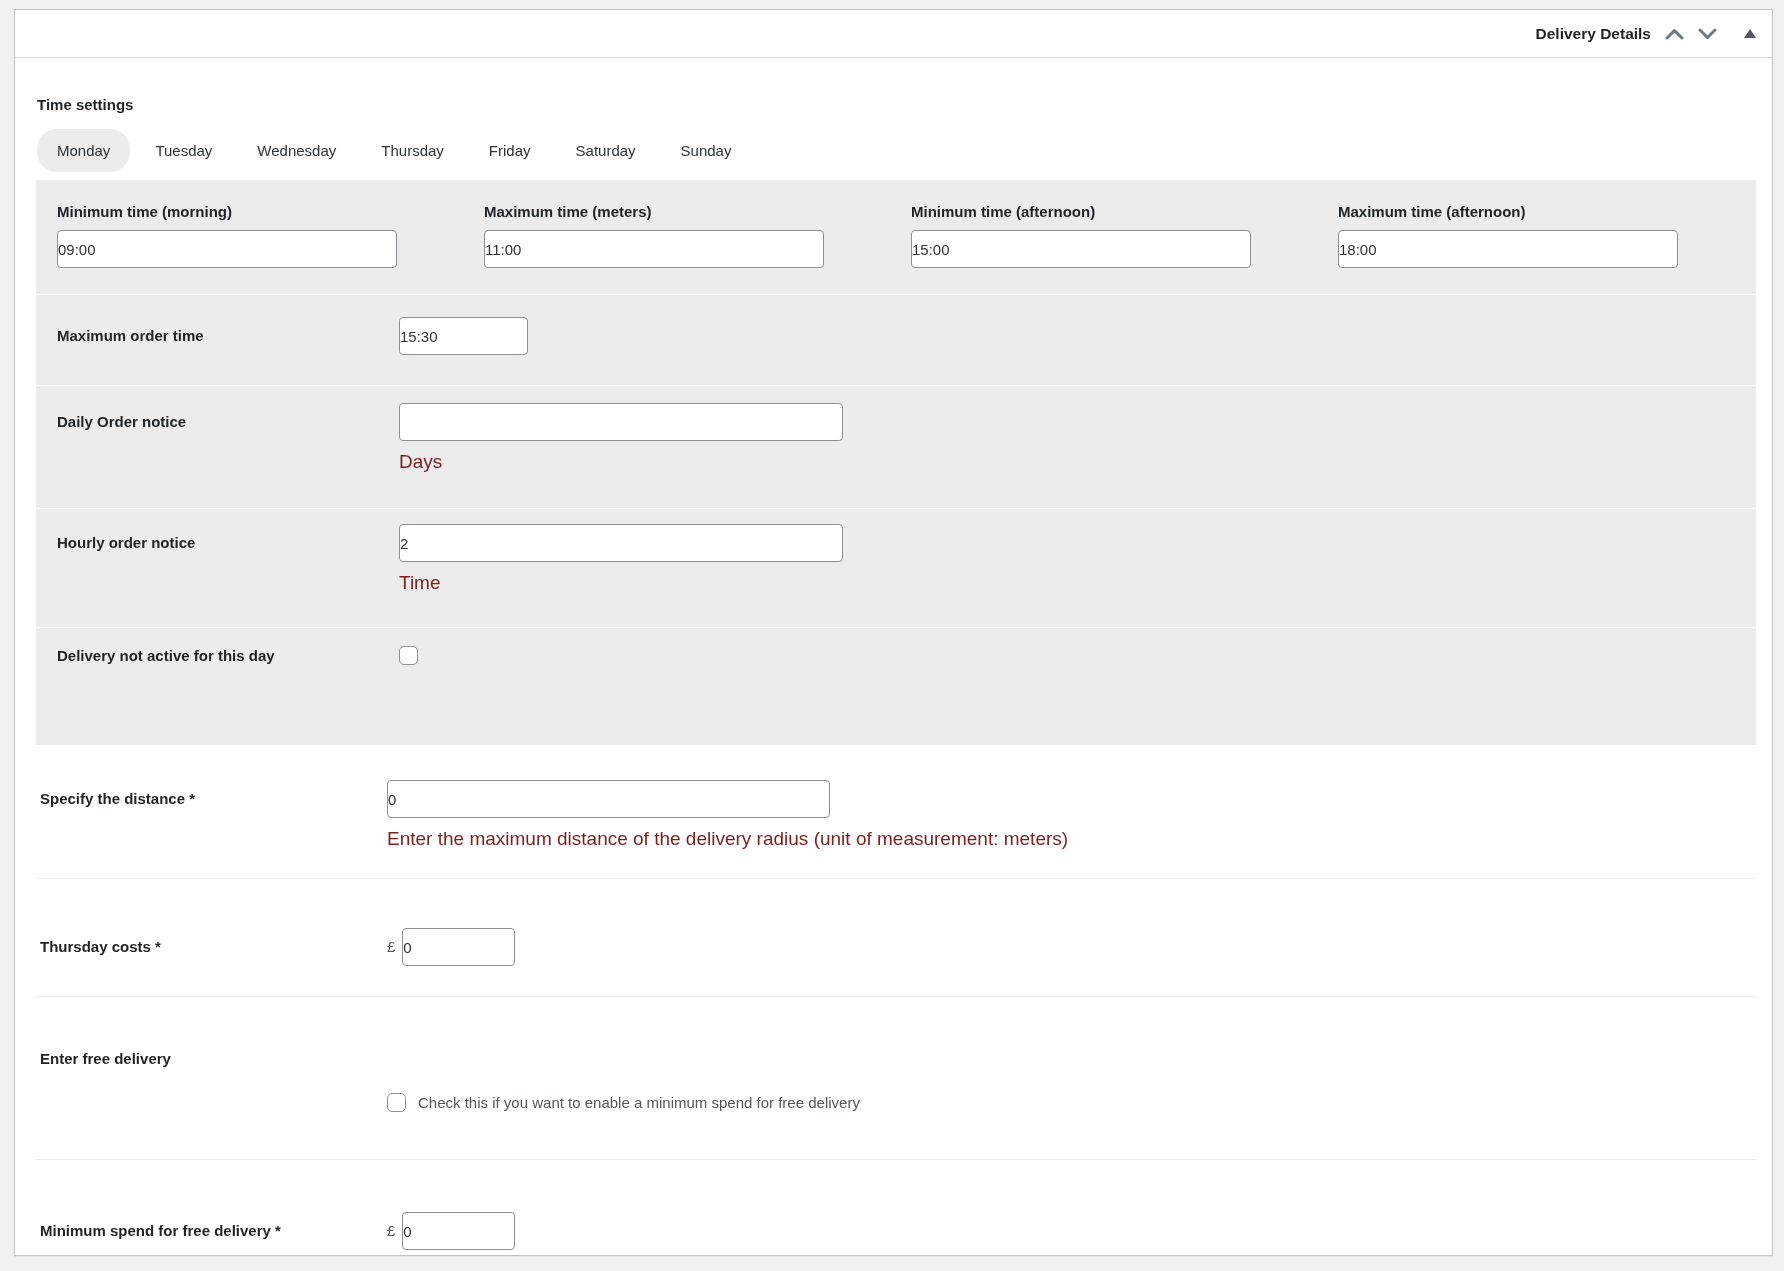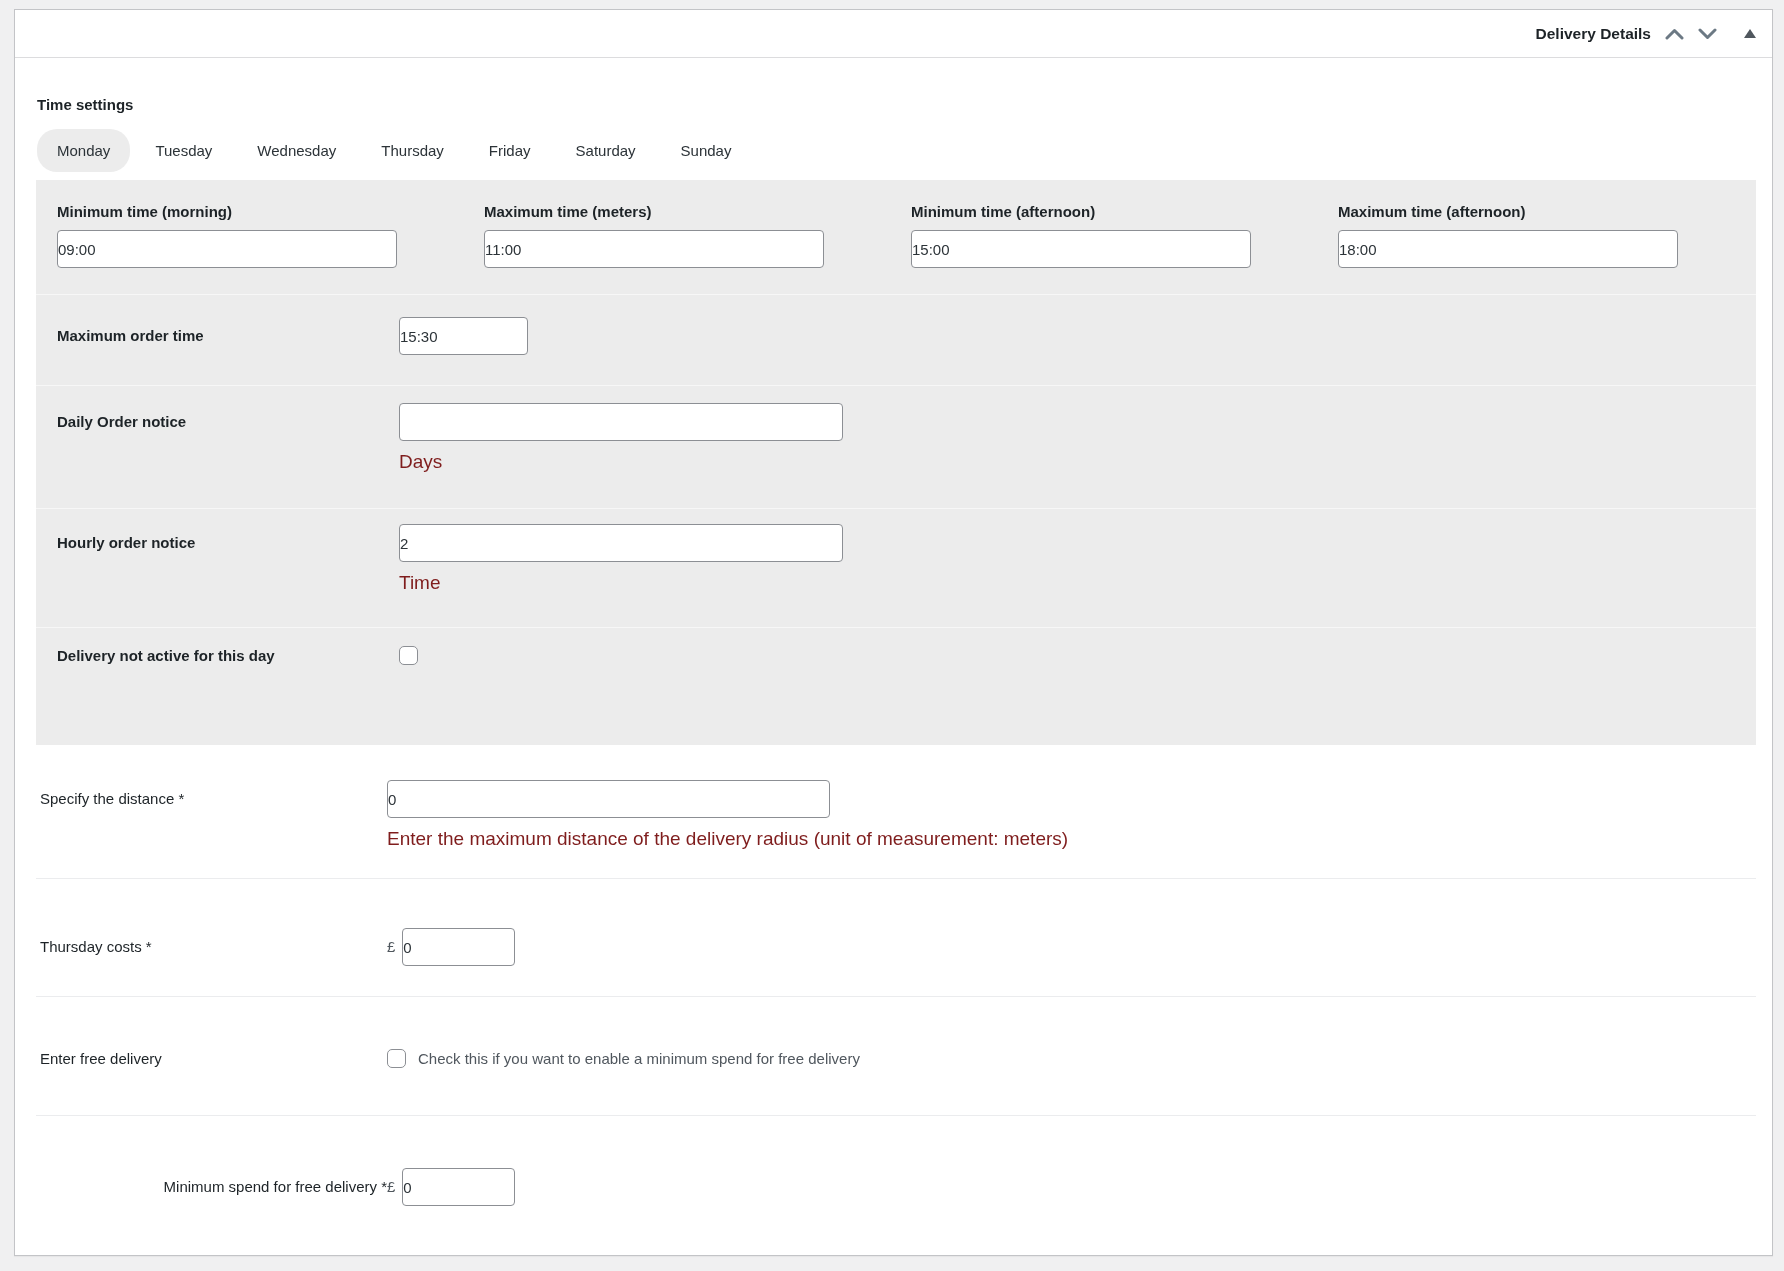--- a/index.html
+++ b/index.html
@@ -77,34 +77,34 @@
   .w-notice { width:444px; }
   .hint { font-size:19px; color:#7f1d1d; margin-top:10px; }
   input.cb {
     appearance:none; -webkit-appearance:none;
     width:19px; height:19px; margin:0;
     border:1.5px solid #8c8f94; border-radius:5px; background:#fff;
     cursor:pointer; flex:none;
   }
   
   .section { display:flex; padding-left:4px; border-bottom:1px solid #ebecee; }
-  .section .s-lbl { width:347px; flex:none; font-size:15px; font-weight:400; }
+  .section .s-lbl { width:347px; flex:none; font-size:15px; font-weight:700; }
   .s-distance { padding-top:35px; padding-bottom:28px; }
   .s-distance .s-lbl { line-height:38px; }
   .w-distance { width:443px; }
   .s-costs { padding-top:49px; padding-bottom:30px; }
   .s-costs .s-lbl { line-height:38px; }
   .s-free { padding-top:52px; padding-bottom:47px; }
   .s-free .s-lbl { line-height:19px; }
   .s-minspend { padding-top:52px; padding-bottom:53px; border-bottom:none; }
-  .s-minspend .s-lbl { line-height:38px;text-align:right; }
+  .s-minspend .s-lbl { line-height:38px; }
   .money { display:flex; align-items:center; }
   .cur { font-size:15px; color:#50575e; margin-right:7px; line-height:38px; }
   .w-money { width:113px; }
-  .cb-line { display:flex; align-items:center; }
+  .cb-line { display:flex; align-items:center;margin-top:44px; }
   .cb-text { font-size:15px; color:#50575e; margin-left:12px; line-height:19px; }
 </style>
 </head>
 <body>
 
 <div class="metabox">
 
   <div class="mb-header">
     <span class="mb-title">Delivery Details</span>
     <span class="handle-actions">

